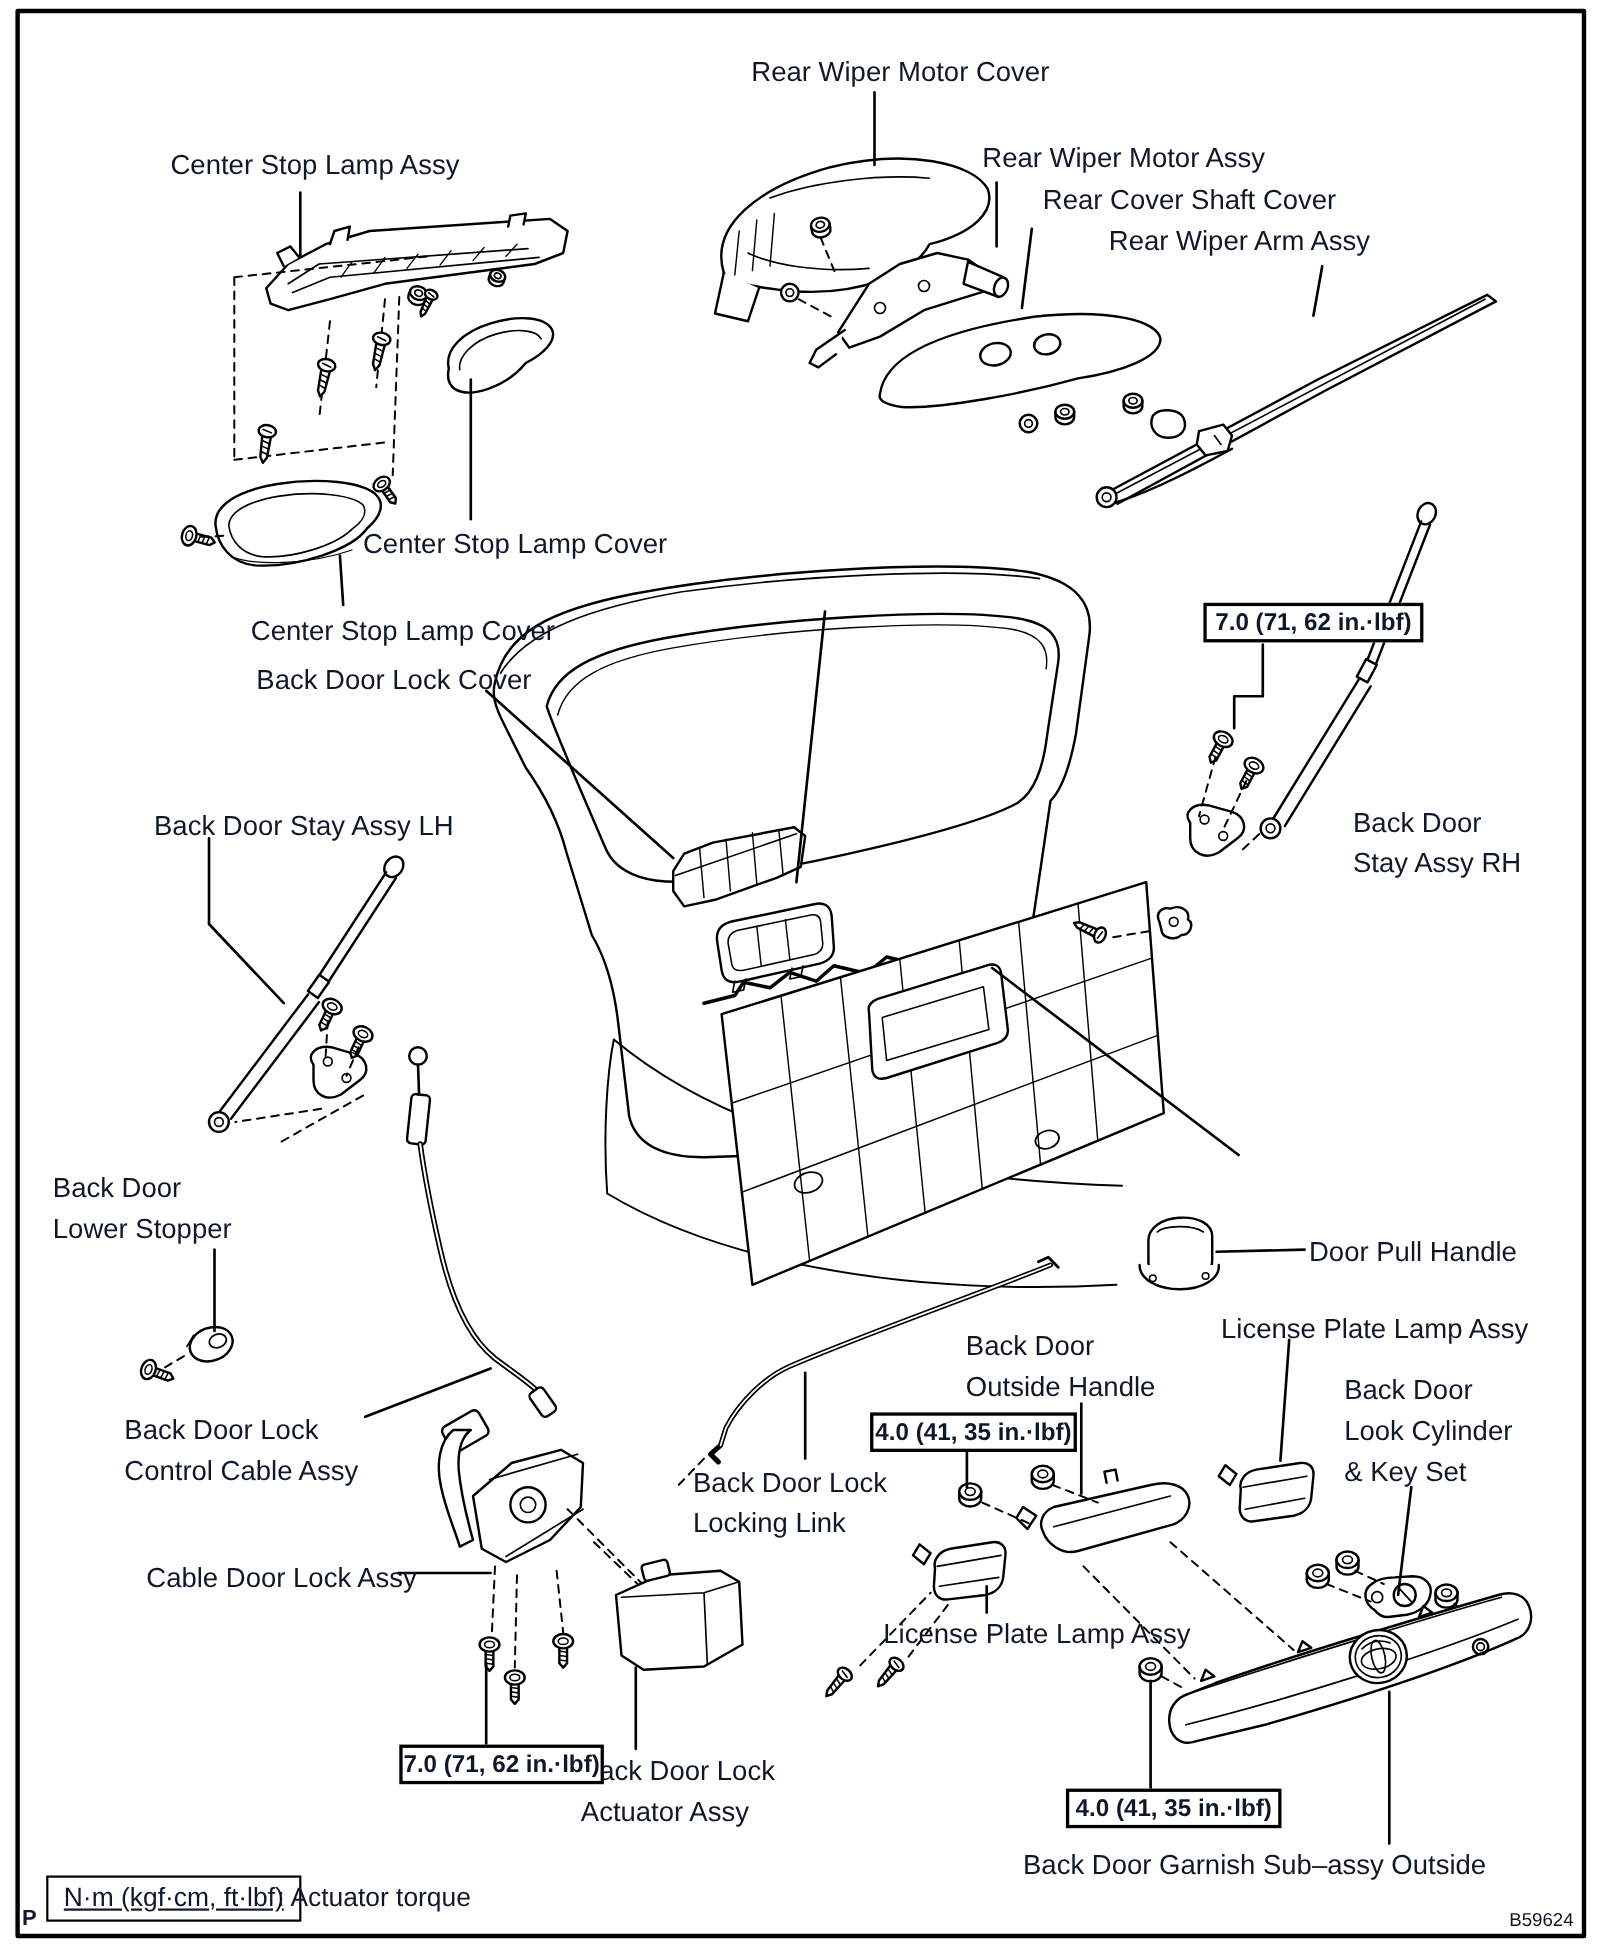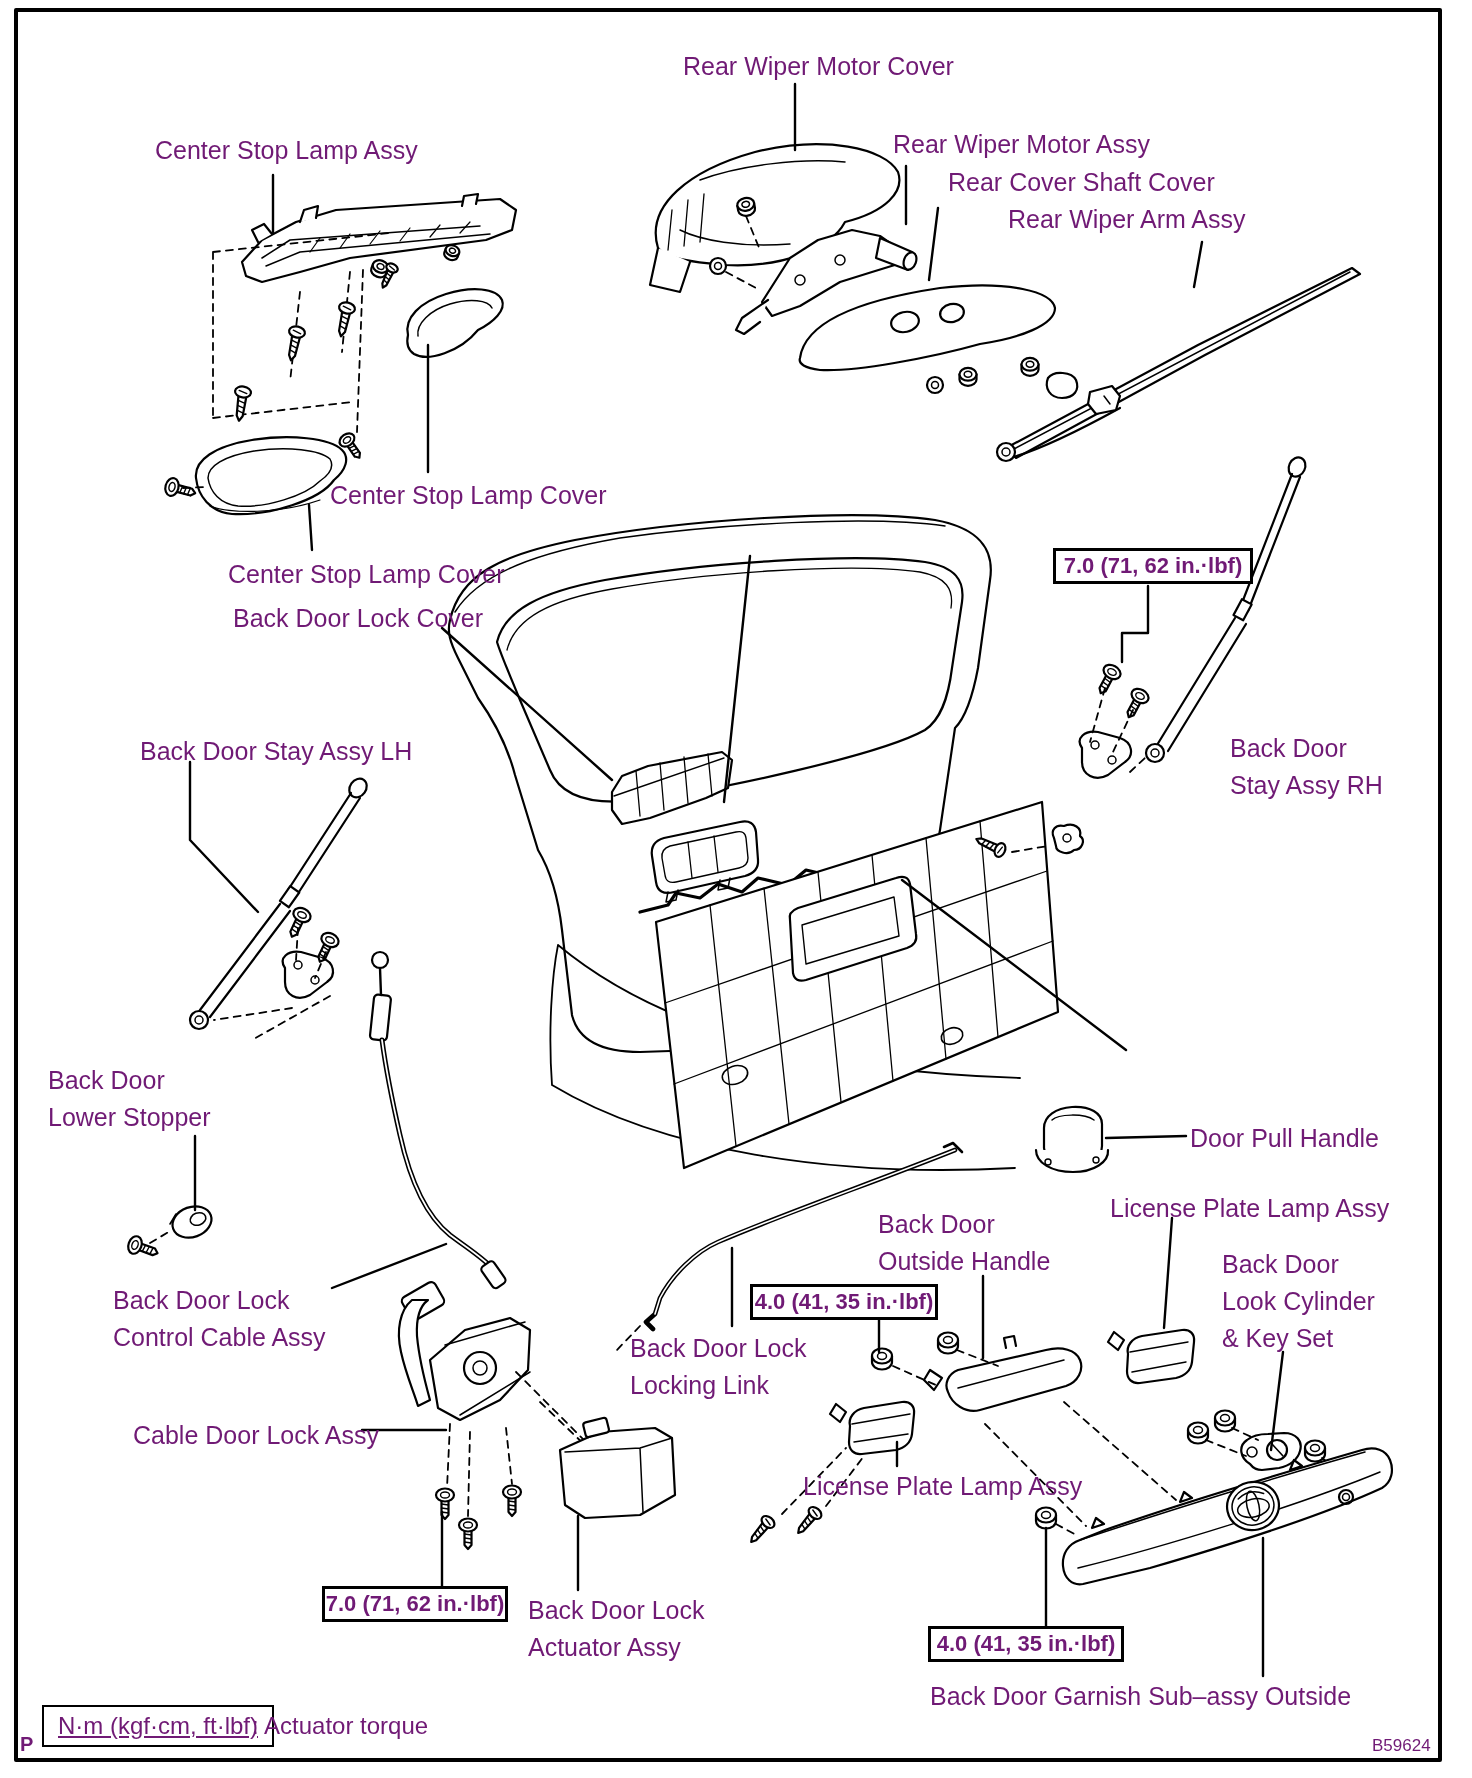--- a/index.html
+++ b/index.html
@@ -1,21 +1,21 @@
 <!DOCTYPE html>
 <html><head>
 <meta charset="utf-8">
 <style>
   html,body{margin:0;padding:0;background:#fff;}
   .page{position:relative;width:1472px;height:1778px;background:#fff;overflow:hidden;
-        font-family:"Liberation Sans",sans-serif;color:#701a75;}
+        font-family:"Liberation Sans",sans-serif;color:#0f172a;}
   .art{position:absolute;left:0;top:0;width:1472px;height:1778px;}
   .lbl{position:absolute;font-size:25px;line-height:37px;white-space:pre-line;letter-spacing:0px;}
   .tq{position:absolute;border:3px solid #000;background:#fff;font-weight:bold;font-size:22px;
-      display:flex;align-items:center;justify-content:center;height:36px;box-sizing:border-box;white-space:nowrap;}
+      display:flex;align-items:center;justify-content:center;height:36px;box-sizing:border-box;white-space:nowrap;margin-left:41px;}
   .legendbox{position:absolute;border:2.5px solid #000;background:#fff;font-size:24px;
       display:flex;align-items:center;justify-content:center;height:42px;box-sizing:border-box;padding:16px 14px;white-space:nowrap;text-decoration:underline;}
   .legendtxt{position:absolute;font-size:24px;white-space:nowrap;}
   .figcode{position:absolute;font-size:17px;}
   .pmark{position:absolute;font-size:20px;font-weight:bold;}
   svg *{vector-effect:non-scaling-stroke;}
 </style>
 </head>
 <body>
 

